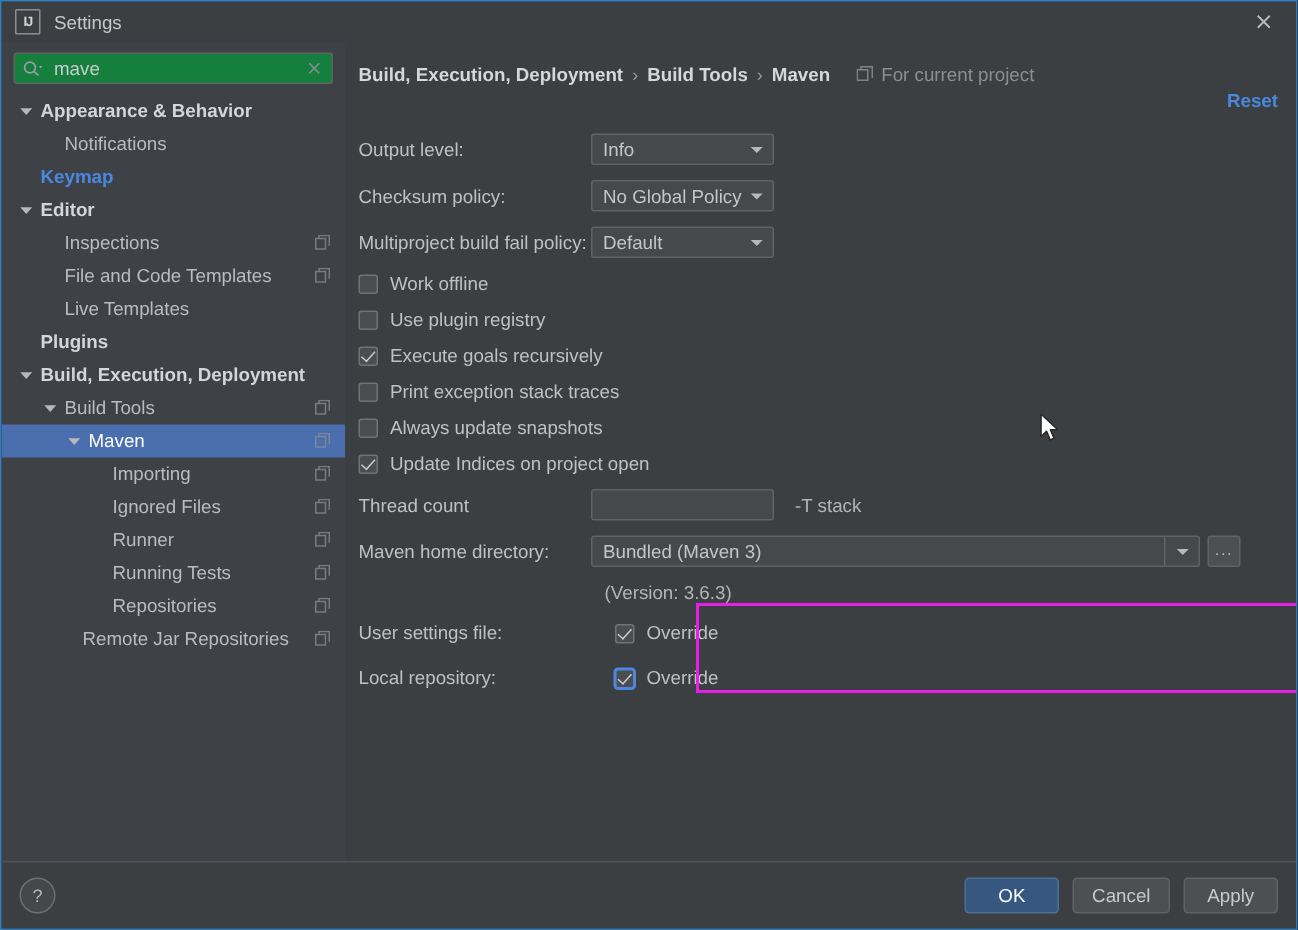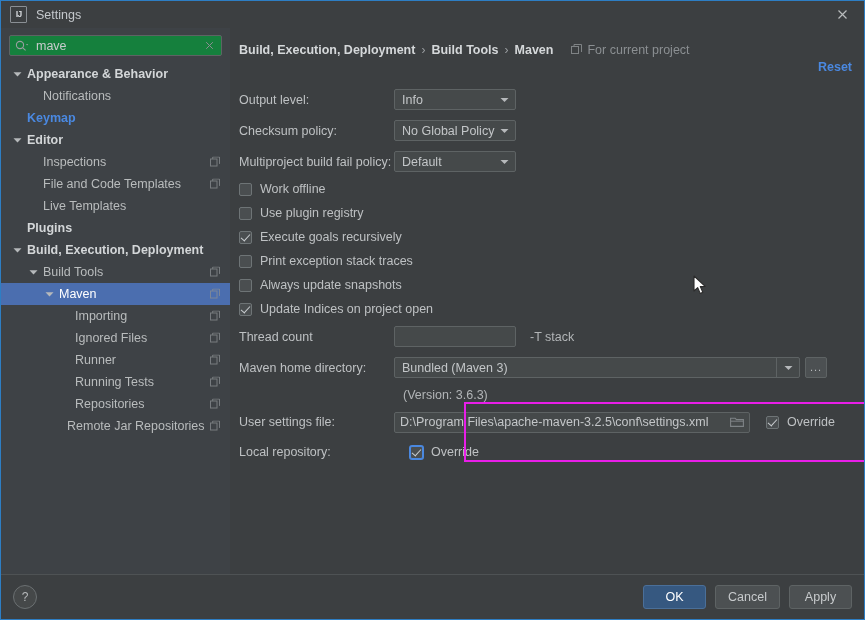--- a/index.html
+++ b/index.html
@@ -588,21 +588,21 @@
             <span class="tree-label" style="margin-left: 4px;">Repositories</span>
             <span class="copy-badge">
               <svg width="10" height="11" viewBox="0 0 10 11">
                 <rect x="0.5" y="2.5" width="6.5" height="7" stroke="#8b8f92" stroke-width="1" fill="none"></rect>
                 <path d="M2.7 2.5 L2.7 0.5 L9.5 0.5 L9.5 7.4" stroke="#8b8f92" stroke-width="1" fill="none"></path>
               </svg>
             </span>
           </div>
           <div class="tree-row">
             <span class="tree-arrow" style="margin-left: 42px;"></span>
-            <span class="tree-label" style="margin-left: 12px; text-align: right;">Remote Jar Repositories</span>
+            <span class="tree-label" style="margin-left: 0; text-align: right;">Remote Jar Repositories</span>
             <span class="copy-badge">
               <svg width="10" height="11" viewBox="0 0 10 11">
                 <rect x="0.5" y="2.5" width="6.5" height="7" stroke="#8b8f92" stroke-width="1" fill="none"></rect>
                 <path d="M2.7 2.5 L2.7 0.5 L9.5 0.5 L9.5 7.4" stroke="#8b8f92" stroke-width="1" fill="none"></path>
               </svg>
             </span>
           </div>
         </div>
     </div>
 
@@ -706,29 +706,20 @@
               </svg>
             </span>
           </span>
           <span class="dots-btn">...</span>
         </div>
         <div class="version-note">(Version: 3.6.3)</div>
 
         <div id="path-list">
             <div class="path-row">
               <span class="field-label">User settings file:</span>
-              <span class="path-field">
-                <span class="pv">D:\Program Files\apache-maven-3.2.5\conf\settings.xml</span>
-                <span class="browse-icon">
-                  <svg width="14" height="12" viewBox="0 0 14 12">
-                    <path d="M0.6 2.2 L5.2 2.2 L6.4 3.6 L13.4 3.6 L13.4 10.4 L0.6 10.4 Z" fill="none" stroke="#7e8386" stroke-width="1.1"></path>
-                    <path d="M1 5.2 L13 5.2" stroke="#7e8386" stroke-width="1"></path>
-                  </svg>
-                </span>
-              </span>
               <span class="override-wrap">
                 <span class="cbox checked"></span>
                 <span>Override</span>
               </span>
             </div>
             <div class="path-row">
               <span class="field-label">Local repository:</span>
               <span class="override-wrap">
                 <span class="cbox checked focused"></span>
                 <span>Override</span>

